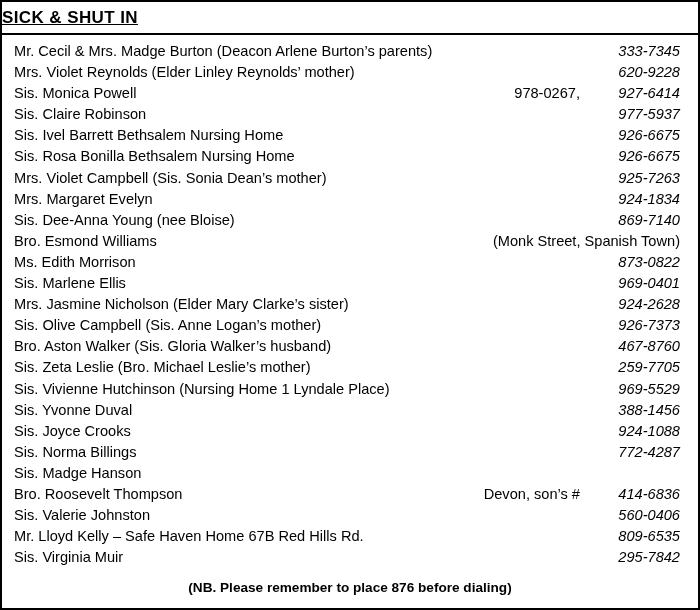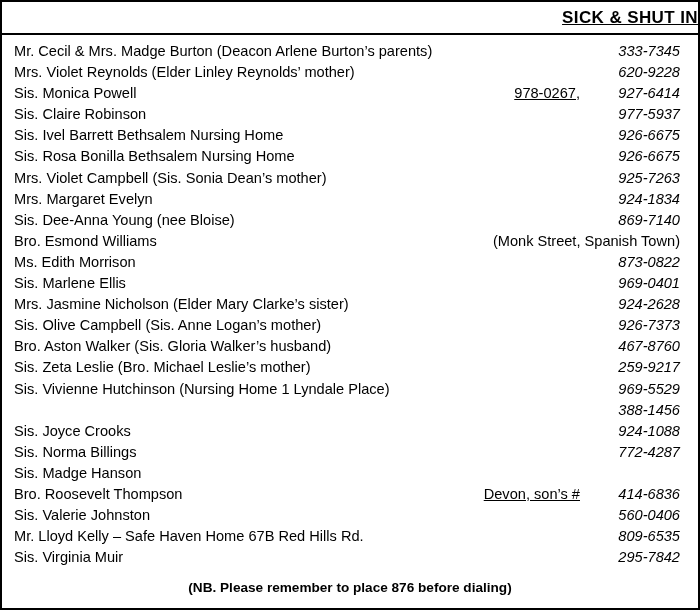--- a/index.html
+++ b/index.html
@@ -16,21 +16,21 @@
   }
   .page {
     box-sizing: border-box;
     width: 700px;
     height: 610px;
     border: 2px solid #000000;
     padding: 0;
     position: relative;
   }
   .title-bar {
-    text-align: right;
+    text-align: left;
     padding-top: 6px;
     padding-bottom: 5px;
   }
   .title {
     display: inline-block;
     font-size: 17px;
     font-weight: bold;
     letter-spacing: 0.4px;
     text-decoration: underline;
     font-family: "Liberation Sans", sans-serif;
@@ -53,21 +53,20 @@
   .name {
     flex: 0 0 auto;
   }
   .spacer {
     flex: 1 1 auto;
   }
   .extra {
     flex: 0 0 auto;
     padding-right: 14px;
     text-align: right;
-    text-decoration: underline;
   }
   .phone {
     flex: 0 0 auto;
     width: 86px;
     text-align: right;
     padding-right: 6px;
     font-style: italic;
   }
   .note-wide {
     flex: 0 0 auto;
@@ -181,29 +180,30 @@
       <div class="row">
         <span class="name">Bro. Aston Walker (Sis. Gloria Walker’s husband)</span>
         <span class="spacer"></span>
         <span class="extra"></span>
         <span class="phone">467-8760</span>
       </div>
       <div class="row">
         <span class="name">Sis. Zeta Leslie (Bro. Michael Leslie’s mother)</span>
         <span class="spacer"></span>
         <span class="extra"></span>
-        <span class="phone">259-9217</span>
+        <span class="phone">259-7705</span>
       </div>
       <div class="row">
         <span class="name">Sis. Vivienne Hutchinson    (Nursing Home 1 Lyndale Place)</span>
         <span class="spacer"></span>
         <span class="extra"></span>
         <span class="phone">969-5529</span>
       </div>
       <div class="row">
+        <span class="name">Sis. Yvonne Duval</span>
         <span class="spacer"></span>
         <span class="extra"></span>
         <span class="phone">388-1456</span>
       </div>
       <div class="row">
         <span class="name">Sis. Joyce Crooks</span>
         <span class="spacer"></span>
         <span class="extra"></span>
         <span class="phone">924-1088</span>
       </div>

